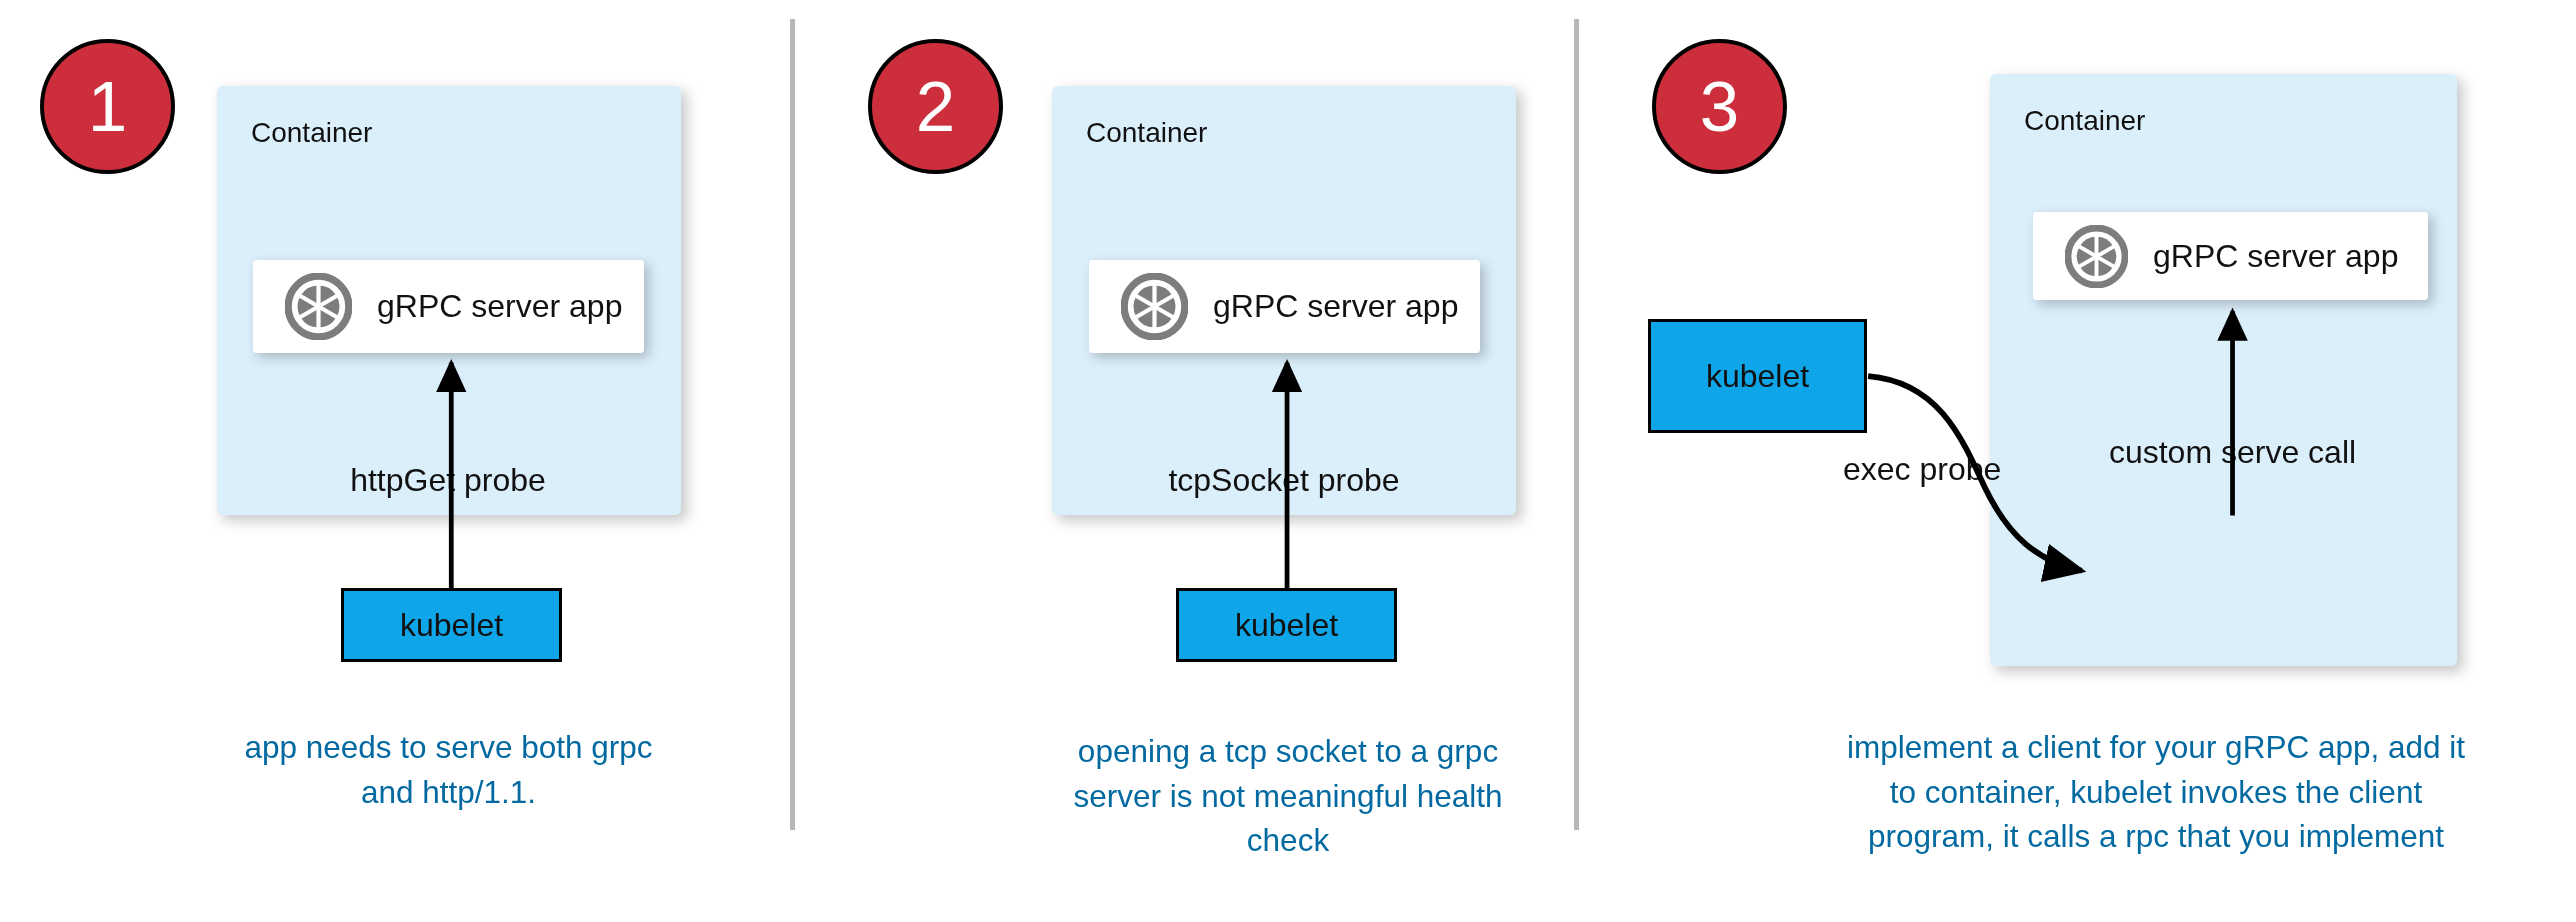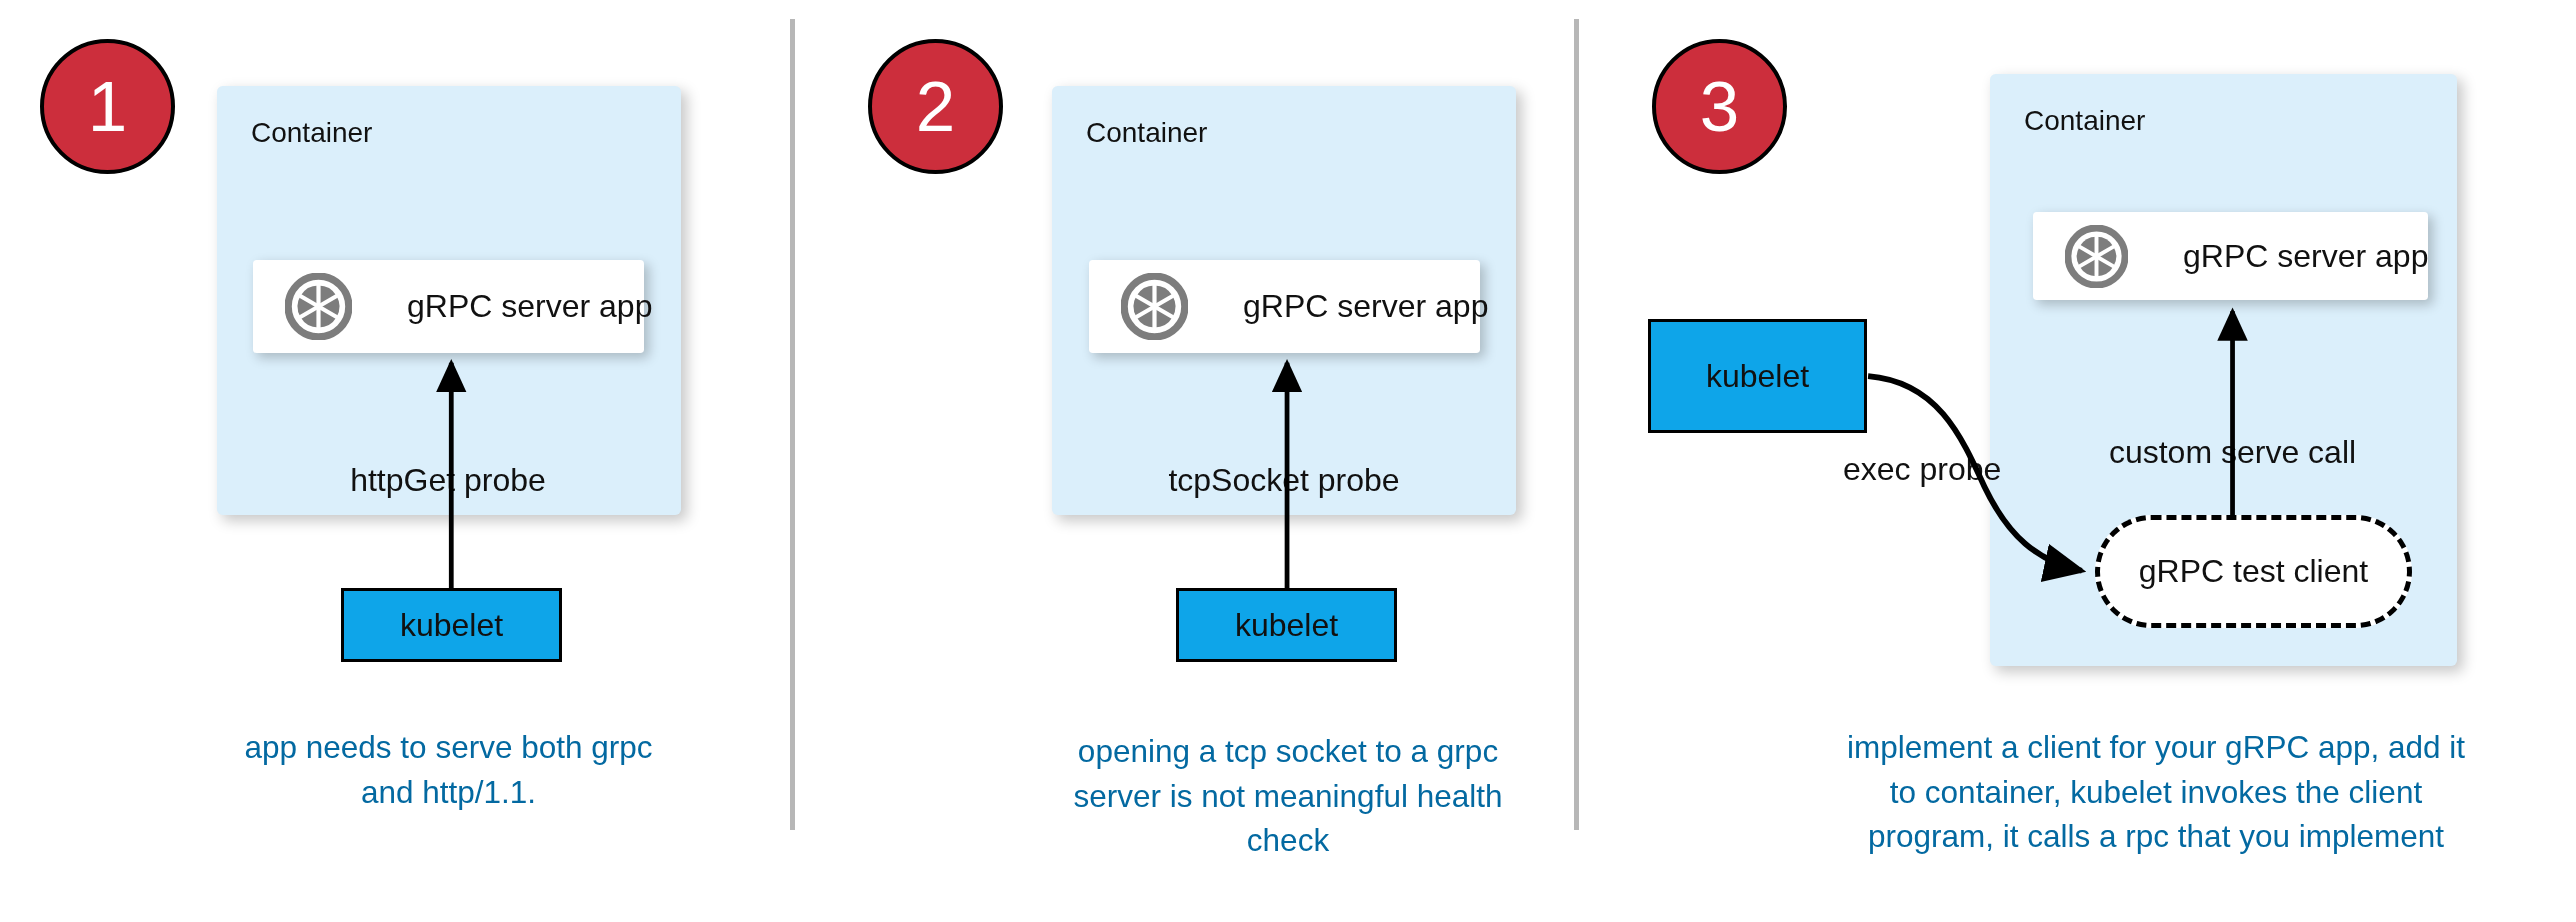--- a/index.html
+++ b/index.html
@@ -42,21 +42,20 @@
 
   
   .app-card{
     position:absolute;
     background:#ffffff;
     border-radius:3.8px;
     box-shadow:4.8px 4.8px 11.4px rgba(0,0,0,0.22);
     display:flex;align-items:center;
     padding-left:32px;
     box-sizing:border-box;
-    gap:30px;
   }
   .app-card .label{
     font-size:32px;color:#111111;margin-left:25px;white-space:nowrap;
   }
   .grpc-icon{flex:0 0 auto;display:block;}
 
   
   .kubelet-box{
     position:absolute;
     background:#0ea5e9;
@@ -220,21 +219,20 @@
   <div class="kubelet-box" style="left:1648px;top:319px;width:219px;height:114px;">
     <span>kubelet</span>
   </div>
 
   <div class="probe-label" style="left:1843px;top:451px;width:267px;text-align:left;">
     <b>exec</b><span> probe</span>
   </div>
 
   <div class="probe-label" style="left:2056px;top:434px;width:353px;">custom serve call</div>
 
-  <div class="test-client" style="left:2095px;top:515px;width:317px;height:113px;">gRPC test client</div>
 
   <div class="caption" style="left:1841px;top:725px;width:630px;">implement a client for your gRPC app, add it to container, kubelet invokes the client program, it calls a rpc that you implement</div>
 
   <svg class="arrows" viewBox="0 0 2700 967">
     <defs>
       <marker id="ah" markerWidth="10" markerHeight="10" refX="6.2" refY="3.2" orient="auto" markerUnits="strokeWidth">
         <path d="M0,0 L7,3.2 L0,6.4 z" fill="#000000"></path>
       </marker>
       <marker id="ah2" markerWidth="11" markerHeight="11" refX="6.6" refY="3.4" orient="auto" markerUnits="strokeWidth">
         <path d="M0,0 L7.4,3.4 L0,6.8 z" fill="#000000"></path>

